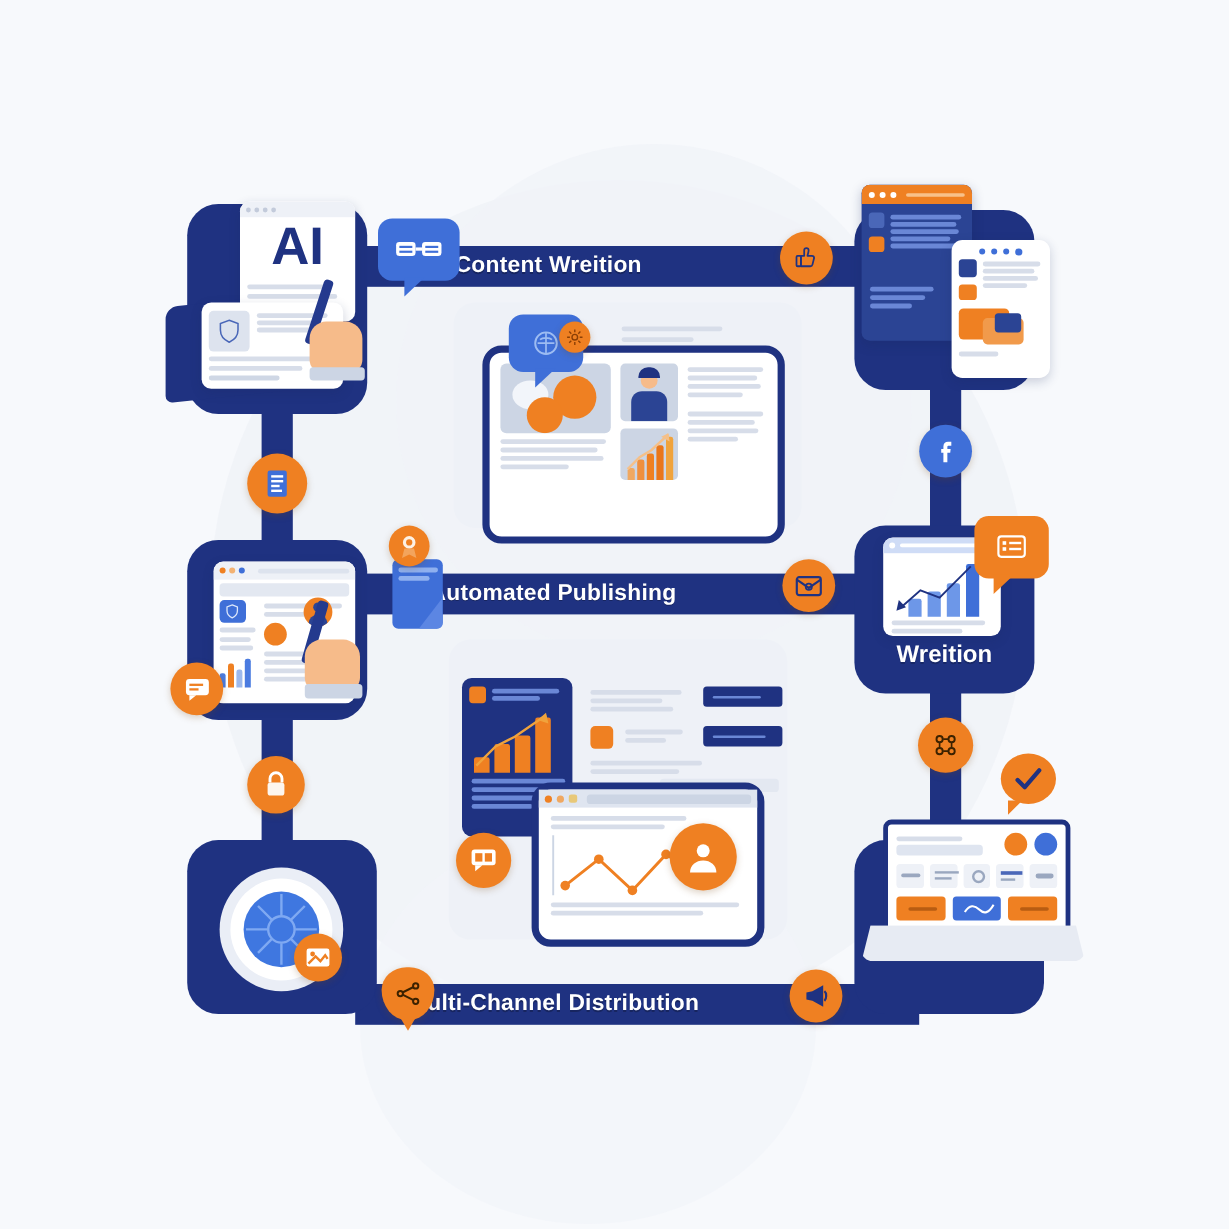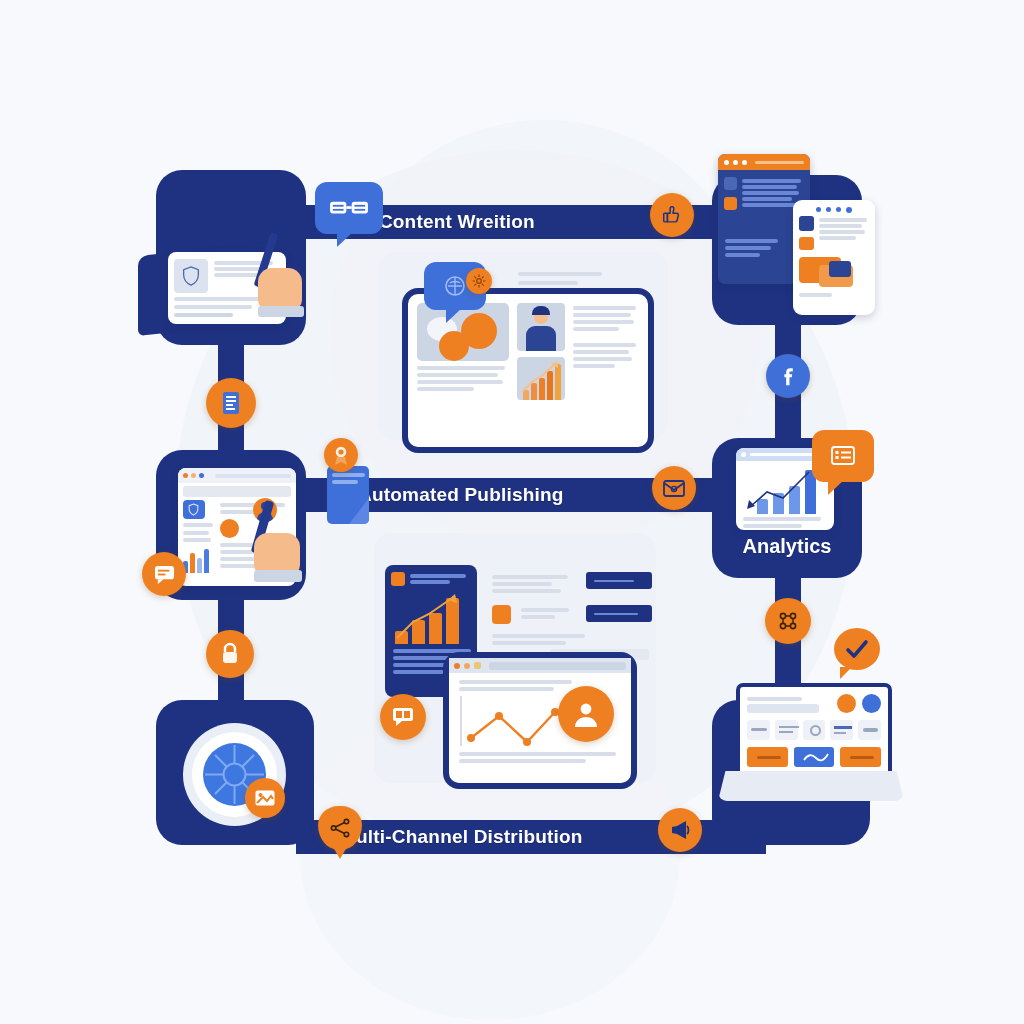--- a/index.html
+++ b/index.html
@@ -116,20 +116,32 @@
   <div class="labelbar bottom" style="left:296px;top:820px;width:470px;">
     <span>Multi-Channel Distribution</span>
   </div>
 
   <div class="node" style="left:156px;top:170px;width:150px;height:175px;">
   </div>
 
   <div style="position:absolute;left:138px;top:248px;width:152px;height:80px;background:#1f3281;
               border-radius:10px 22px 6px 6px;transform:skewY(-6deg);"></div>
 
+  <div class="win" style="left:200px;top:168px;width:96px;height:100px;">
+    <div class="winbar">
+      <i class="dot"></i>
+      <i class="dot"></i>
+      <i class="dot"></i>
+      <i class="dot"></i>
+    </div>
+    <div style="text-align:center;font-size:44px;font-weight:bold;color:#1f3281;line-height:46px;margin-top:2px;">AI</div>
+    <div class="line md" style="margin-top:8px;"></div>
+    <div class="line" style="width:78%;"></div>
+    <div class="line sh"></div>
+  </div>
 
   <div class="win" style="left:168px;top:252px;width:118px;height:72px;">
     <div style="display:flex;padding:7px 6px 0 6px;gap:6px;">
       <div style="width:34px;height:34px;background:#dde3ee;border-radius:4px;position:relative;">
         <svg width="22" height="22" viewBox="0 0 24 24" style="position:absolute;left:6px;top:6px;">
           <path d="M12 2l8 3v6c0 5-3.4 9-8 11-4.6-2-8-6-8-11V5l8-3z" fill="none" stroke="#4a67b8" stroke-width="1.4"></path>
         </svg>
       </div>
       <div style="flex:1;">
         <div class="line" style="margin:2px 0;width:90%;"></div>
@@ -398,21 +410,21 @@
       <div class="bar" style="left:62px;width:11px;height:44px;background:#3f6fd8;"></div>
       <svg width="84" height="48" viewBox="0 0 84 48" style="position:absolute;left:0;top:0;">
         <polyline points="8,40 24,26 40,32 66,6" fill="none" stroke="#1f3281" stroke-width="1.6"></polyline>
         <polygon points="6,34 12,40 4,43" fill="#1f3281"></polygon>
       </svg>
     </div>
     <div class="line" style="width:80%;margin:3px 7px;"></div>
     <div class="line" style="width:60%;margin:3px 7px;"></div>
   </div>
   <div style="position:absolute;left:712px;top:535px;width:150px;text-align:center;color:#ffffff;
-              font-size:20px;font-weight:bold;text-shadow:0 1px 0 rgba(0,0,0,.2);">Analytics</div>
+              font-size:20px;font-weight:bold;text-shadow:0 1px 0 rgba(0,0,0,.2);">Wreition</div>
 
   <div class="bubble o" style="left:812px;top:430px;width:62px;height:52px;">
     <svg width="28" height="24" viewBox="0 0 28 24">
       <rect x="3" y="3" width="22" height="17" rx="2.5" fill="none" stroke="#ffffff" stroke-width="1.8"></rect>
       <rect x="6.5" y="7" width="3" height="3" fill="#ffffff"></rect>
       <rect x="12" y="7.5" width="10" height="2" fill="#ffffff"></rect>
       <rect x="6.5" y="12" width="3" height="3" fill="#ffffff"></rect>
       <rect x="12" y="12.5" width="10" height="2" fill="#ffffff"></rect>
     </svg>
     <span class="tail" style="left:16px;"></span>

